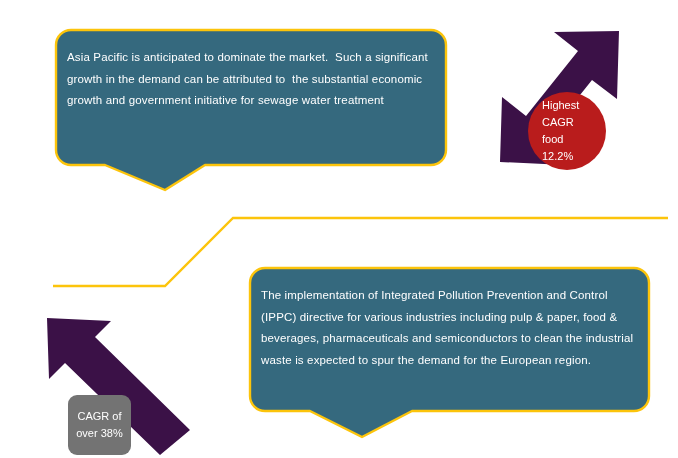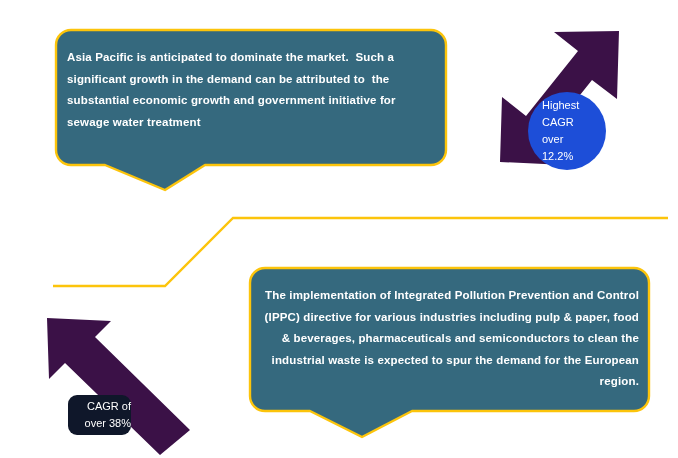--- a/index.html
+++ b/index.html
@@ -33,63 +33,61 @@
   }
   
   .callout-text {
     position: absolute;
     color: #ffffff;
     font-size: 11.5px;
     line-height: 21.5px;
     letter-spacing: 0.15px;
     white-space: pre-wrap;
     pointer-events: none;
-    font-weight: bold;
   }
   #callout-1-text {
     left: 67px;
     top: 47px;
     width: 370px;
   }
   #callout-2-text {
     left: 261px;
     top: 285px;
     width: 378px;
-    text-align: right;
   }
   
   .badge {
     position: absolute;
     color: #ffffff;
     display: flex;
     flex-direction: column;
     justify-content: center;
     font-size: 11px;
     line-height: 17px;
     box-sizing: border-box;
   }
   #badge-circle {
     left: 528px;
     top: 92px;
     width: 78px;
     height: 78px;
     border-radius: 50%;
-    background: #1d4ed8;
+    background: #b91c1c;
     padding-left: 14px;
     align-items: flex-start;
     text-align: right;
   }
   #badge-rounded {
     left: 68px;
     top: 395px;
     width: 63px;
-    height: 40px;
+    height: 60px;
     border-radius: 9px;
-    background: #0f172a;
-    align-items: flex-end;
+    background: #737373;
+    align-items: center;
     text-align: center;
   }
   .badge-line { display: block; }
 </style>
 </head>
 <body>
 
 <div id="canvas">
 
   <svg class="svg-layer" viewBox="0 0 678 458" xmlns="http://www.w3.org/2000/svg">
@@ -146,21 +144,21 @@
          Z" fill="#35697e" stroke="#fcc40b" stroke-width="2.4" stroke-linejoin="round"></path>
   </svg>
 
   <div class="callout-text" id="callout-1-text">Asia Pacific is anticipated to dominate the market.  Such a significant growth in the demand can be attributed to  the substantial economic growth and government initiative for sewage water treatment</div>
 
   <div class="callout-text" id="callout-2-text">The implementation of Integrated Pollution Prevention and Control (IPPC) directive for various industries including pulp &amp; paper, food &amp; beverages, pharmaceuticals and semiconductors to clean the industrial waste is expected to spur the demand for the European region.</div>
 
   <div class="badge" id="badge-circle">
     <span class="badge-line">Highest</span>
     <span class="badge-line">CAGR</span>
-    <span class="badge-line">over</span>
+    <span class="badge-line">food</span>
     <span class="badge-line">12.2%</span>
   </div>
 
   <div class="badge" id="badge-rounded">
     <span class="badge-line">CAGR of</span>
     <span class="badge-line">over 38%</span>
   </div>
 
 </div>
 

